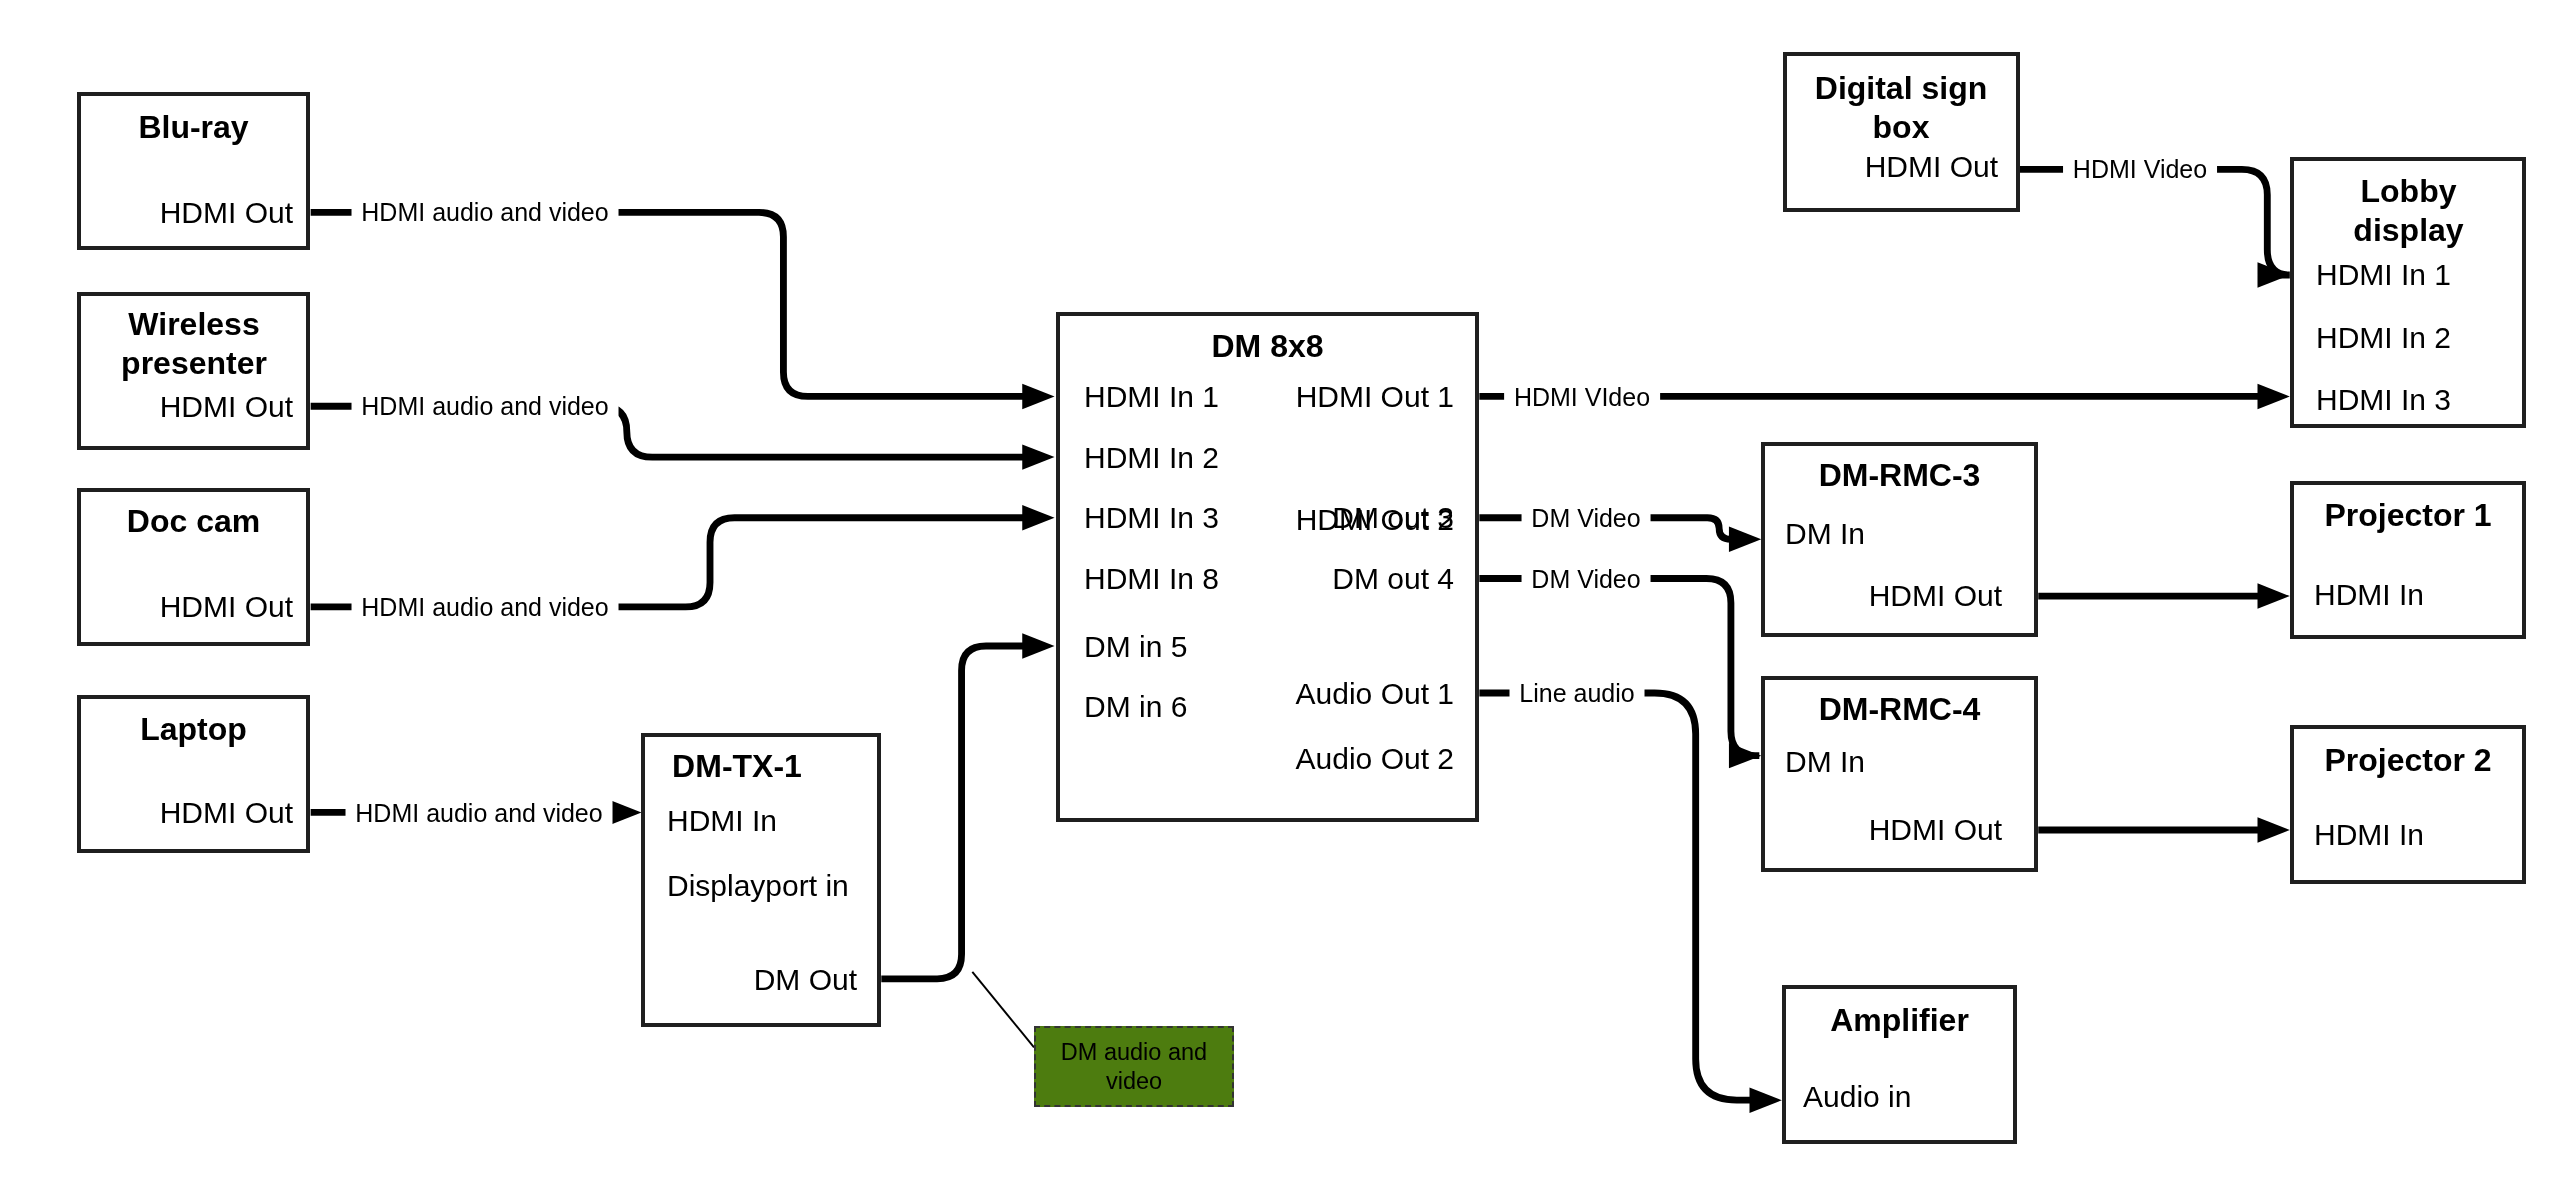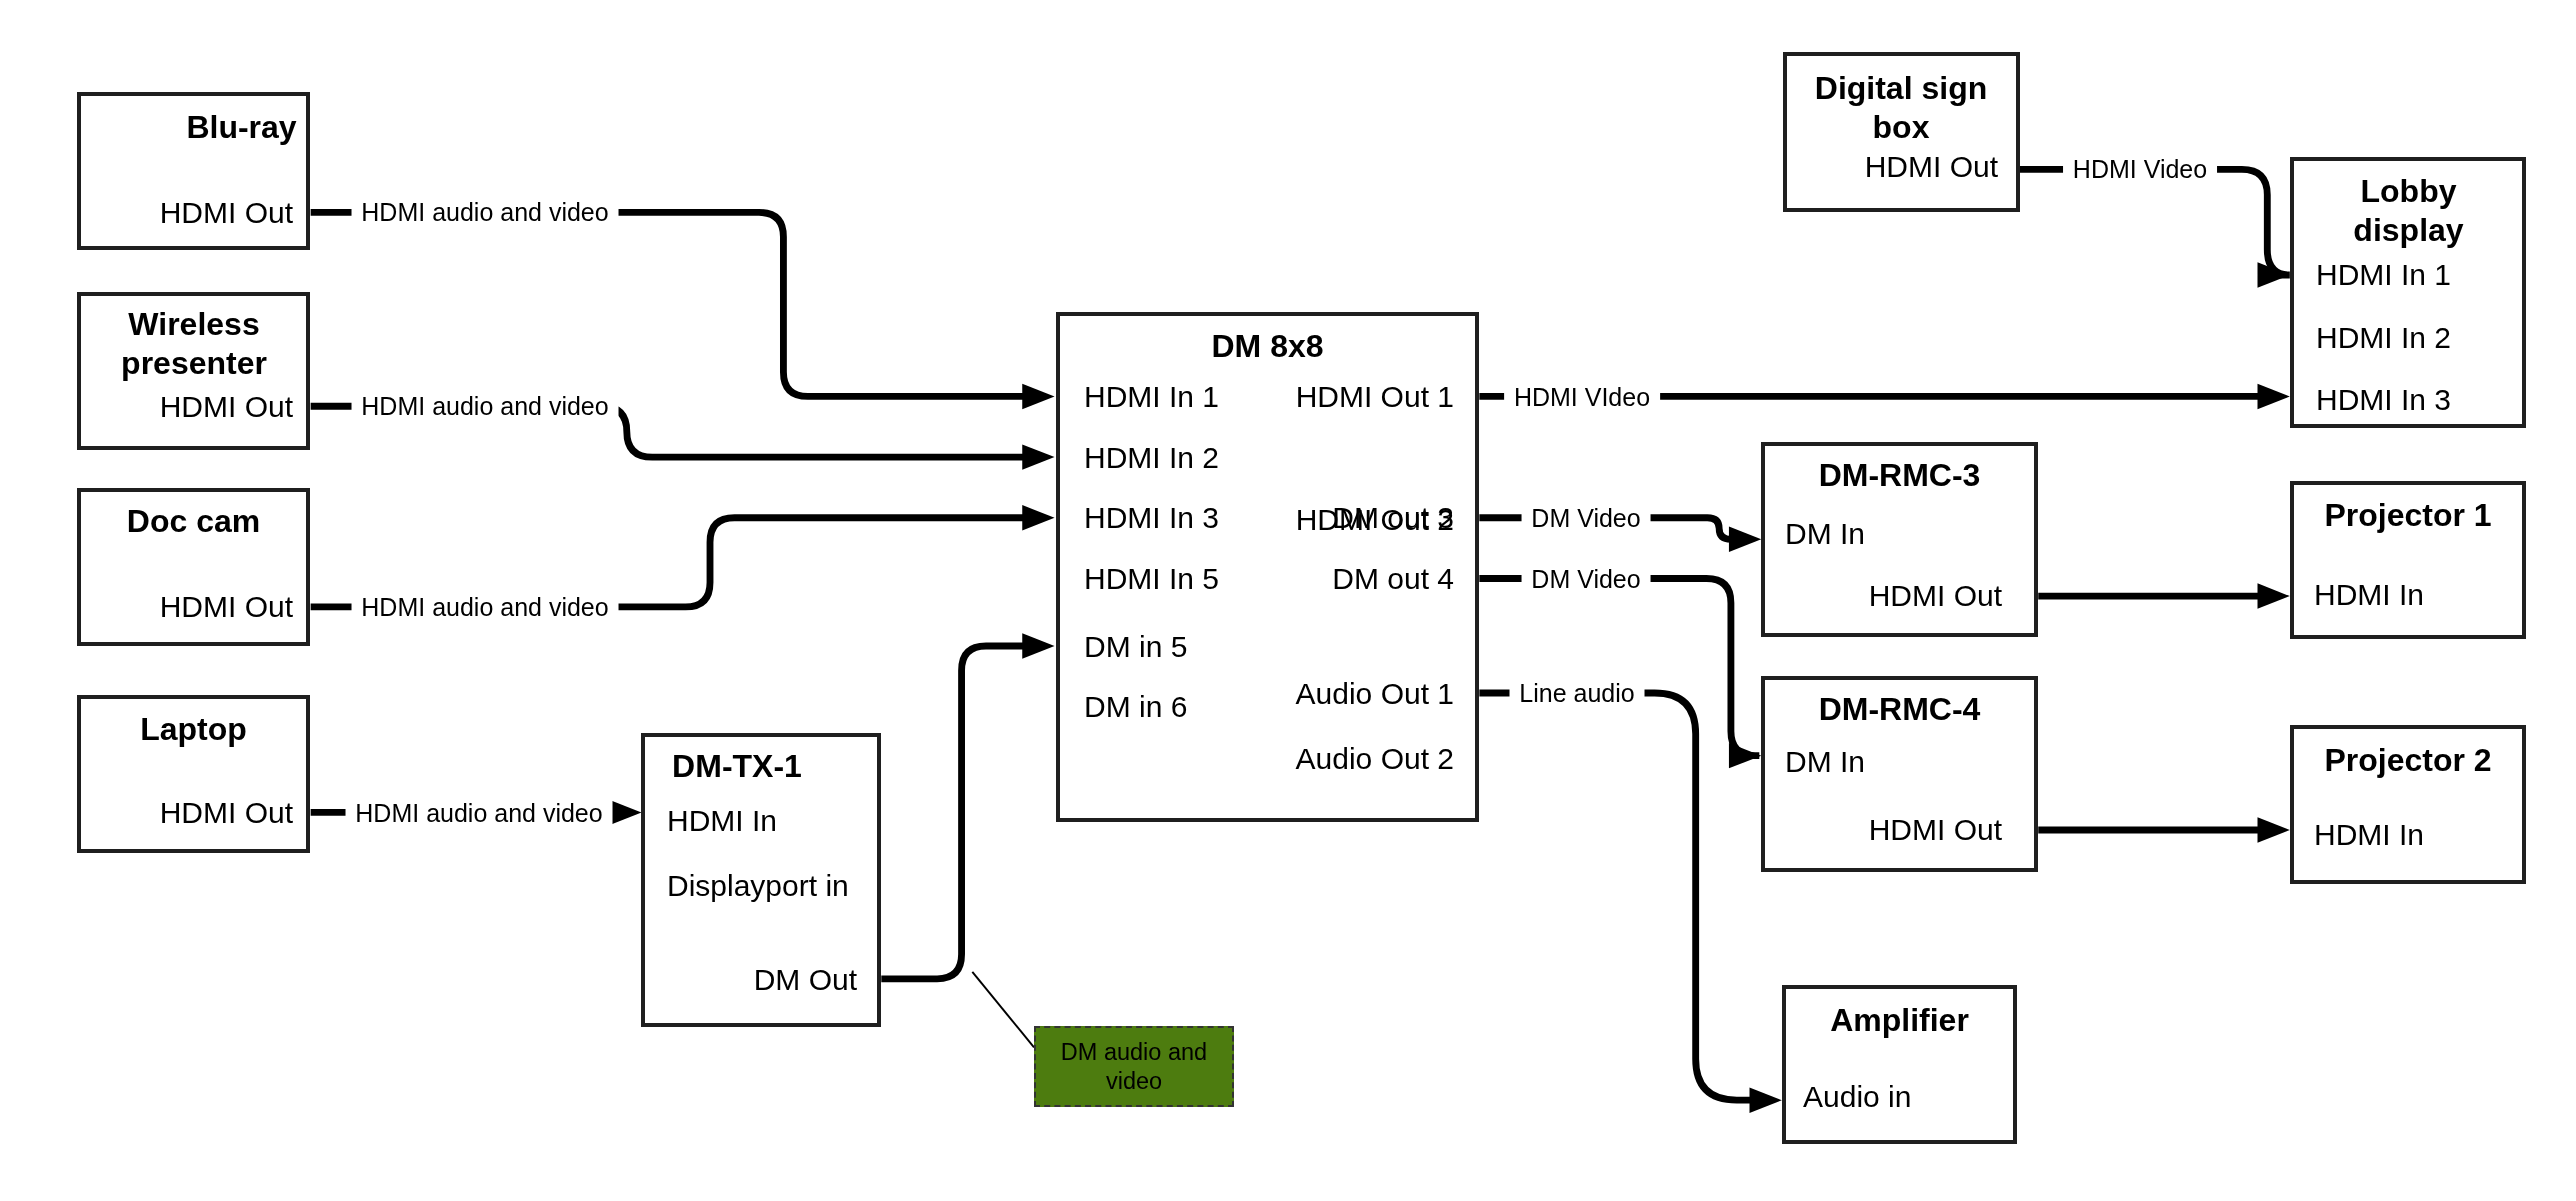--- a/index.html
+++ b/index.html
@@ -62,21 +62,21 @@
       <polygon points="1799,772 1766,759 1766,785"></polygon>
       <polygon points="1820,1124 1787,1111 1787,1137"></polygon>
       <polygon points="2339,281 2306,268 2306,294"></polygon>
       <polygon points="2339,609 2306,596 2306,622"></polygon>
       <polygon points="2339,848 2306,835 2306,861"></polygon>
     </g>
     <path d="M993 993 L1056 1070" stroke="#000" stroke-width="2" fill="none"></path>
   </svg>
 
   <div class="node" style="left:77px;top:92px;width:233px;height:158px;"></div>
-  <div class="node-title" style="left:77px;top:108px;width:233px;padding-left:48px;">Blu-ray</div>
+  <div class="node-title" style="left:77px;top:108px;width:233px;">Blu-ray</div>
   <span class="port right" style="left:77px;top:193px;width:216px;">HDMI Out</span>
 
   <div class="node" style="left:77px;top:292px;width:233px;height:158px;"></div>
   <div class="node-title" style="left:97px;top:305px;width:194px;">Wireless presenter</div>
   <span class="port right" style="left:77px;top:387px;width:216px;">HDMI Out</span>
 
   <div class="node" style="left:77px;top:488px;width:233px;height:158px;"></div>
   <div class="node-title" style="left:77px;top:502px;width:233px;">Doc cam</div>
   <span class="port right" style="left:77px;top:587px;width:216px;">HDMI Out</span>
 
@@ -88,21 +88,21 @@
   <div class="node-title" style="left:641px;top:747px;width:192px;">DM-TX-1</div>
   <span class="port" style="left:667px;top:801px;">HDMI In</span>
   <span class="port" style="left:667px;top:866px;">Displayport in</span>
   <span class="port right" style="left:641px;top:960px;width:216px;">DM Out</span>
 
   <div class="node" style="left:1056px;top:312px;width:423px;height:510px;"></div>
   <div class="node-title" style="left:1056px;top:327px;width:423px;">DM 8x8</div>
   <span class="port" style="left:1084px;top:377px;">HDMI In 1</span>
   <span class="port" style="left:1084px;top:438px;">HDMI In 2</span>
   <span class="port" style="left:1084px;top:498px;">HDMI In 3</span>
-  <span class="port" style="left:1084px;top:559px;">HDMI In 5</span>
+  <span class="port" style="left:1084px;top:559px;">HDMI In 8</span>
   <span class="port" style="left:1084px;top:627px;">DM in 5</span>
   <span class="port" style="left:1084px;top:687px;">DM in 6</span>
   <span class="port right" style="left:1056px;top:377px;width:398px;">HDMI Out 1</span>
   <span class="port right" style="left:1056px;top:460px;width:398px;margin-top:40px;">HDMI Out 2</span>
   <span class="port right" style="left:1056px;top:498px;width:398px;">DM out 3</span>
   <span class="port right" style="left:1056px;top:559px;width:398px;">DM out 4</span>
   <span class="port right" style="left:1056px;top:674px;width:398px;">Audio Out 1</span>
   <span class="port right" style="left:1056px;top:739px;width:398px;">Audio Out 2</span>
 
   <div class="node" style="left:1783px;top:52px;width:237px;height:160px;"></div>

